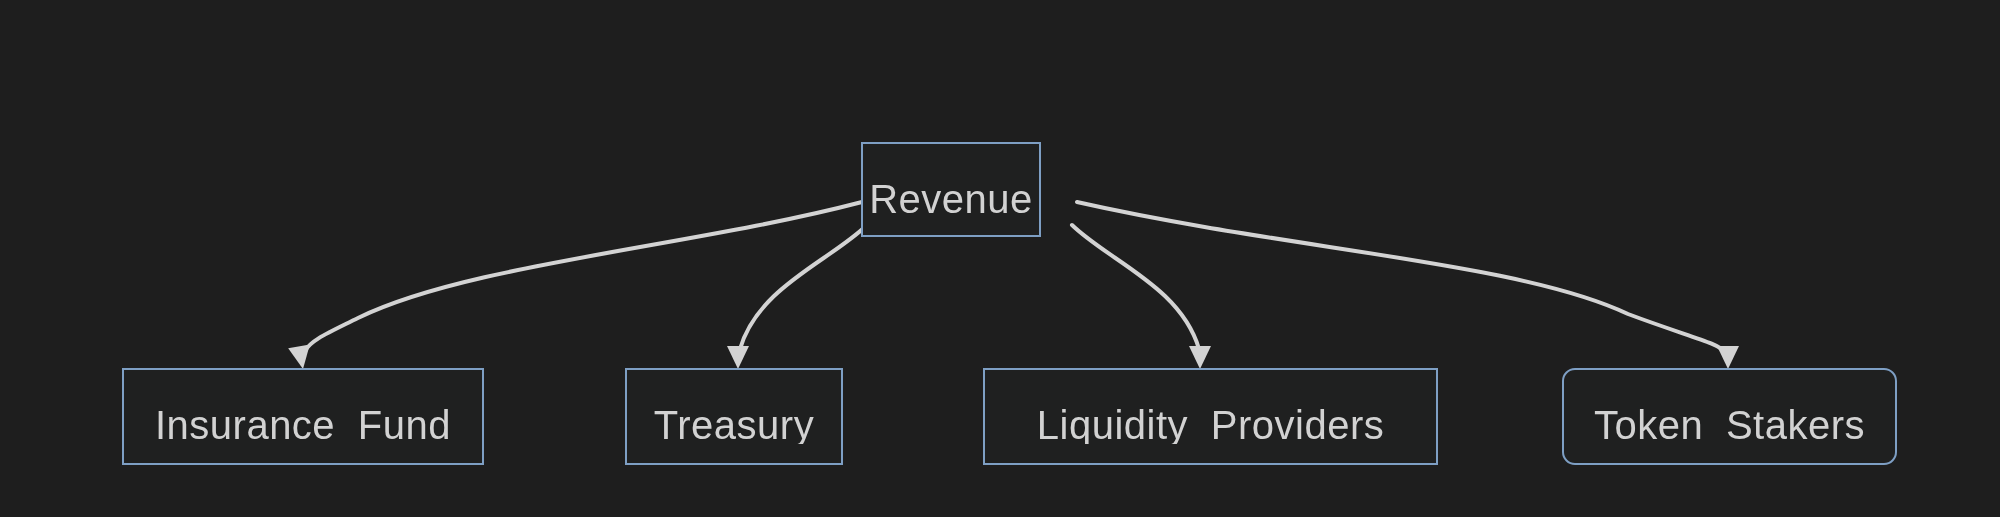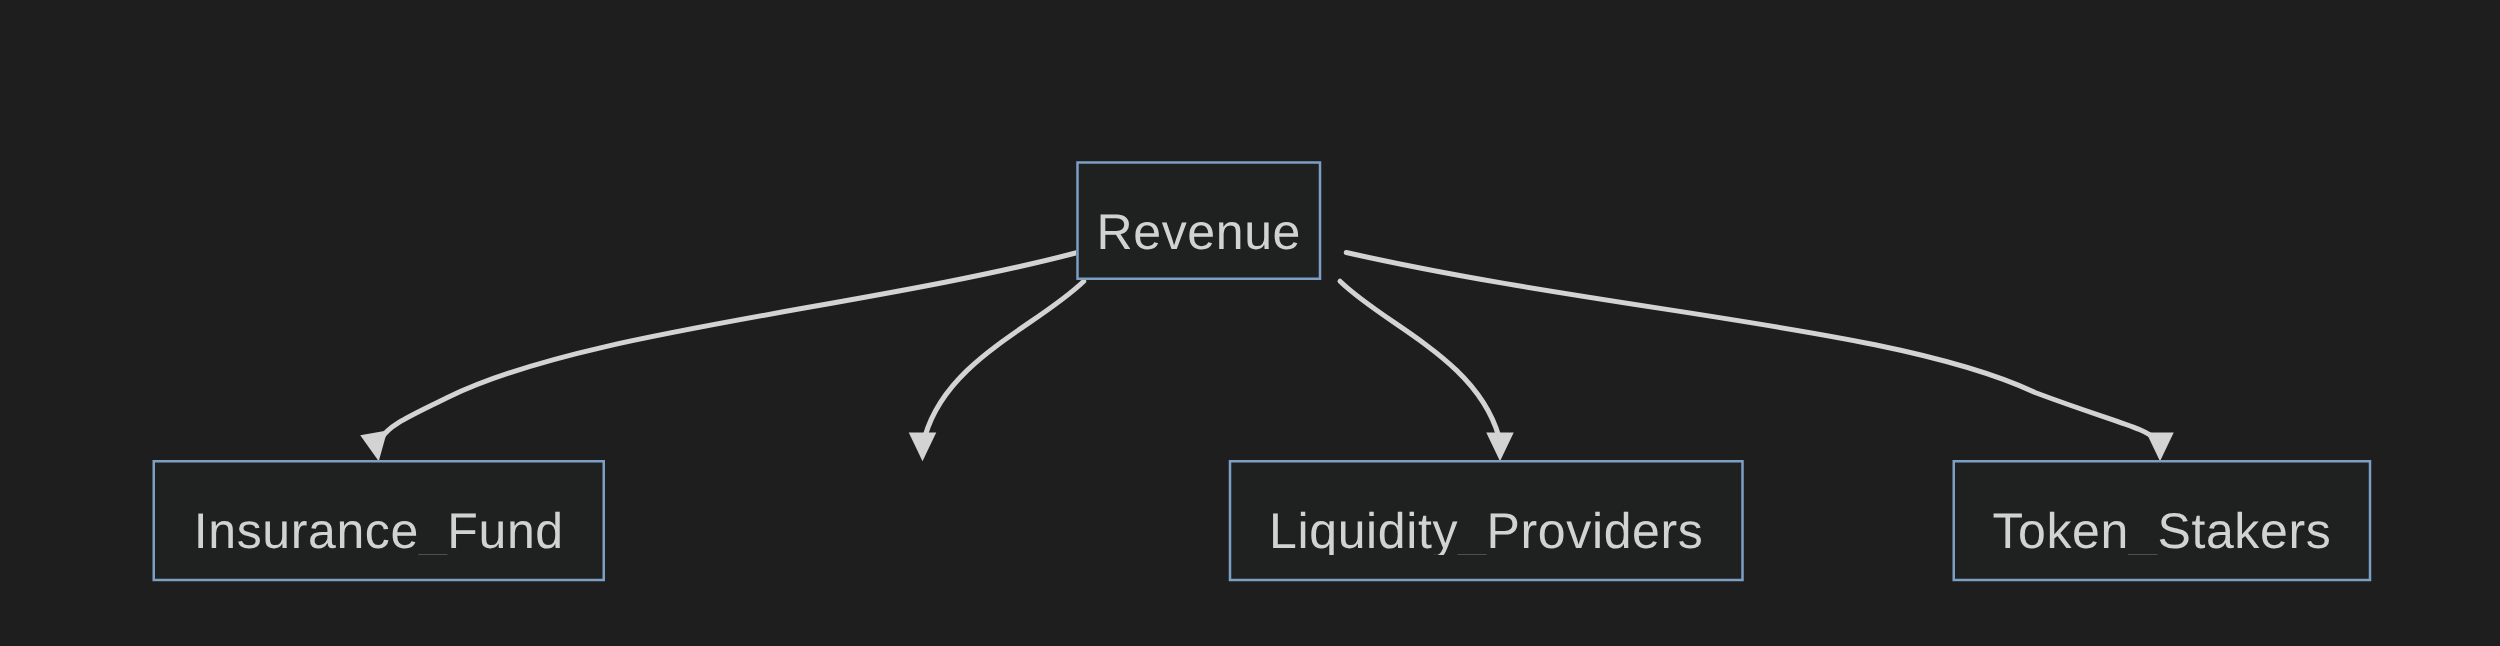--- a/index.html
+++ b/index.html
@@ -41,25 +41,25 @@
     position: absolute; left: 0; right: 0;
     top: 34px; height: 40px;      
     overflow: hidden;
     text-align: center;
     font-size: 40px; line-height: 42px;
     letter-spacing: 0.5px;
     color: var(--text);
     white-space: nowrap;
   }
   
-  .node-revenue             { left: 861px;  top: 129px; width: 196px; height: 95px; }
+  .node-revenue             { left: 861px;  top: 142px; width: 180px; height: 95px; }
   .node-insurance-fund      { left: 122px;  top: 368px; width: 362px; height: 97px; }
   .node-treasury            { left: 625px;  top: 368px; width: 218px; height: 97px; }
-  .node-liquidity-providers { left: 983px;  top: 368px; width: 412px; height: 97px; }
-  .node-token-stakers       { left: 1562px; top: 368px; width: 335px; height: 97px; }
+  .node-liquidity-providers { left: 983px;  top: 368px; width: 455px; height: 97px; }
+  .node-token-stakers       { left: 1562px; top: 368px; width: 335px; height: 97px; border-radius: 13px; }
 </style>
 </head>
 <body>
 
 <div class="diagram">
 
   <svg class="edge-layer" viewBox="0 0 2000 517">
 
     <path class="edge" d="M 862 202 C 690 247, 468 264, 358 318 C 328 333, 311 340, 305 351"></path>
     <polygon class="arrowhead" points="292,346 314,346 303,369" transform="rotate(-10 303 369)"></polygon>
@@ -75,20 +75,23 @@
   </svg>
 
   <div class="node node-revenue">
     <div class="node-label">Revenue</div>
   </div>
 
   <div class="node node-insurance-fund">
     <div class="node-label">Insurance_Fund</div>
   </div>
 
+  <div class="node node-treasury">
+    <div class="node-label">Treasury</div>
+  </div>
 
   <div class="node node-liquidity-providers">
     <div class="node-label">Liquidity_Providers</div>
   </div>
 
   <div class="node node-token-stakers">
     <div class="node-label">Token_Stakers</div>
   </div>
 
 </div>

